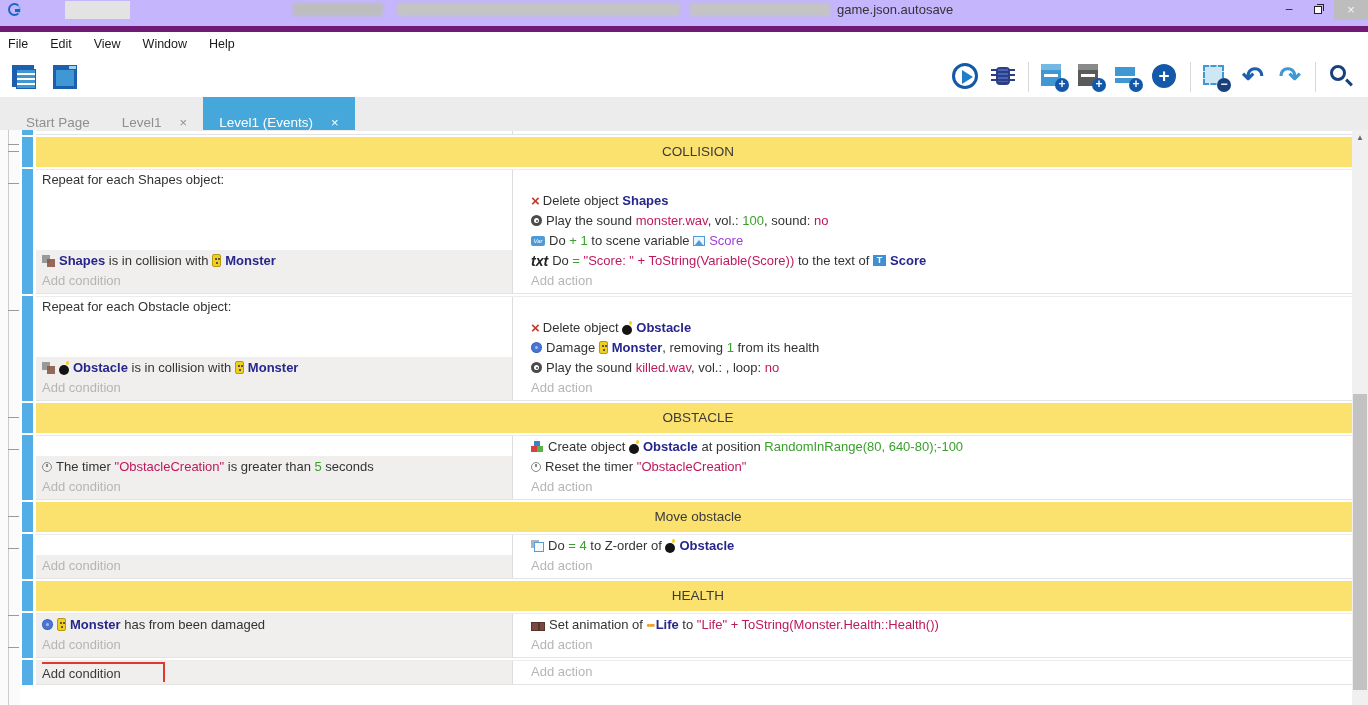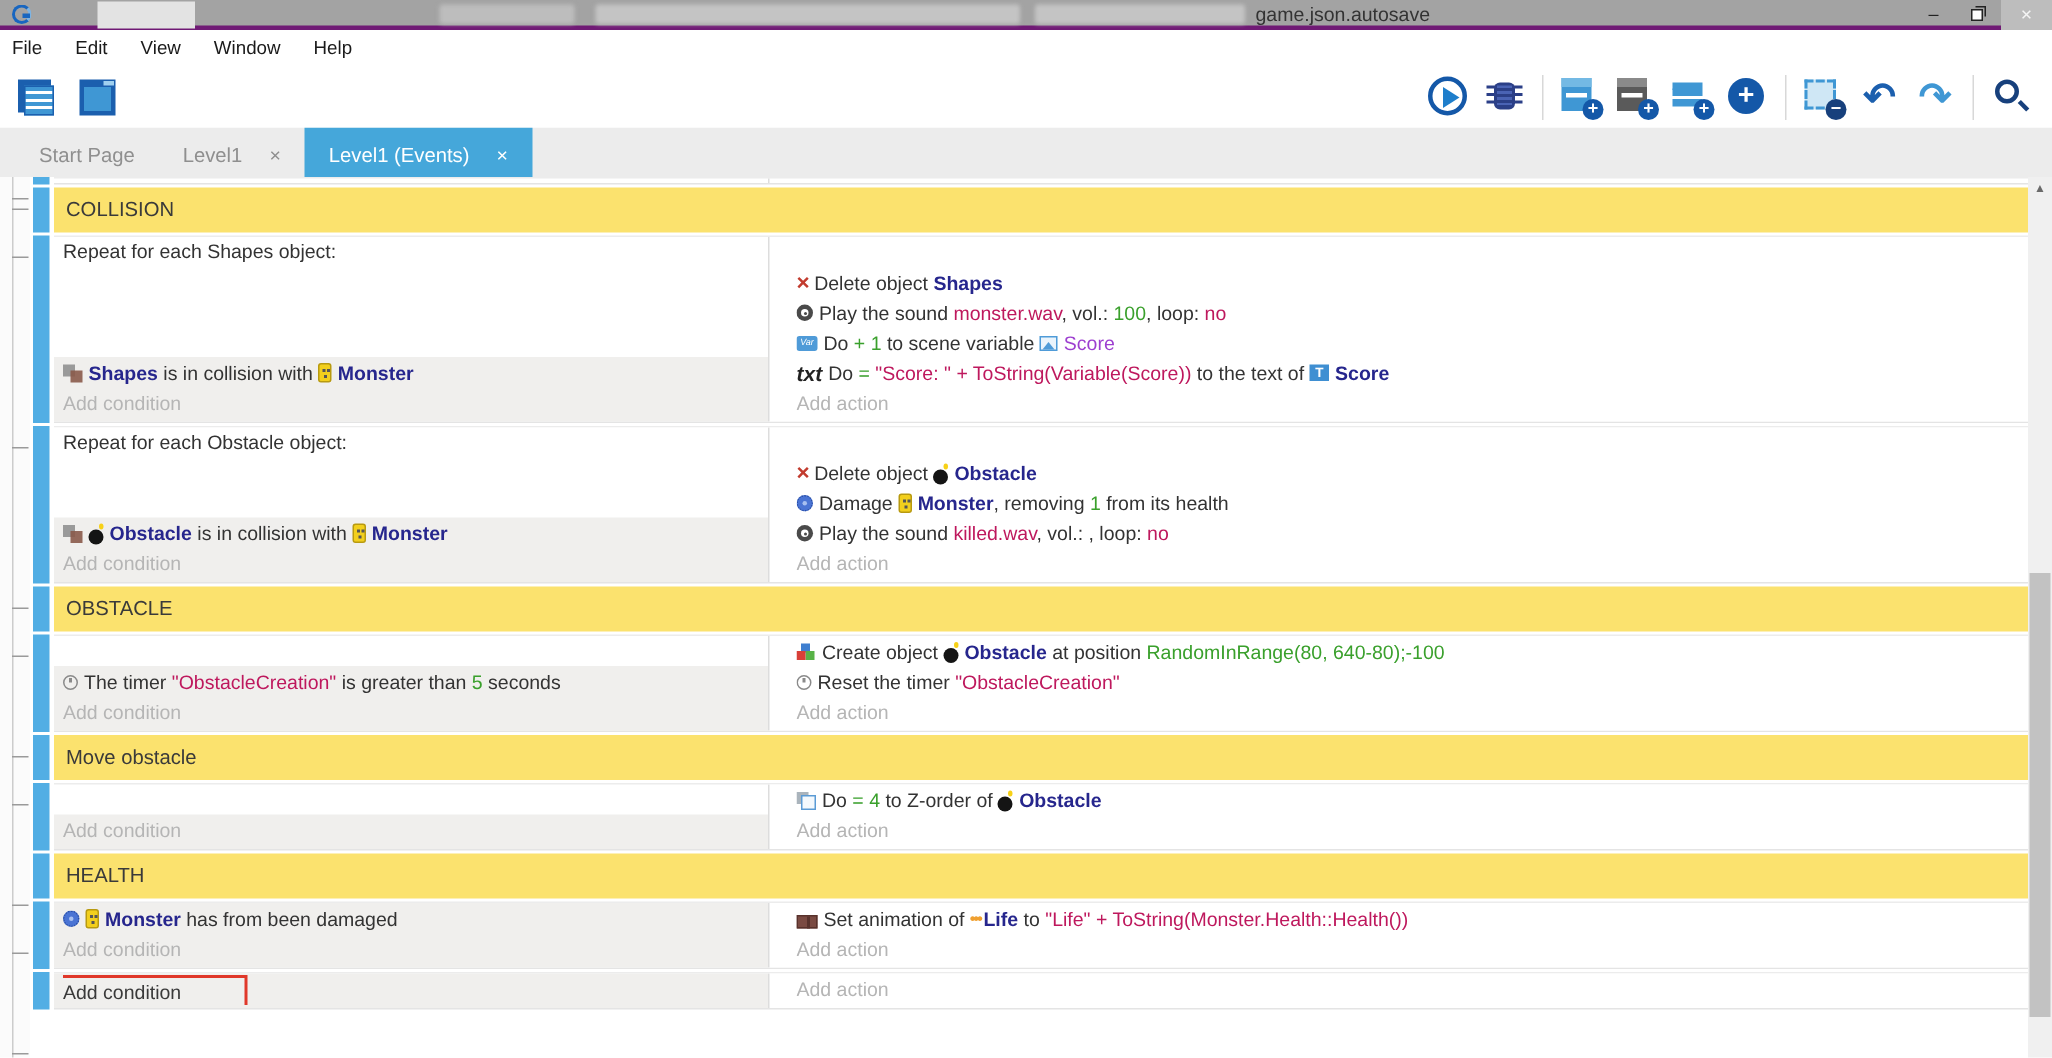--- a/index.html
+++ b/index.html
@@ -1,20 +1,20 @@
 <!DOCTYPE html>
 <html><head>
 <meta charset="utf-8">
 <style>
   * { margin:0; padding:0; box-sizing:border-box; }
   html,body { width:1368px; height:705px; overflow:hidden; background:#fff;
               font-family:"Liberation Sans", sans-serif; }
 
   
-  .titlebar { position:relative; height:20px; background:#a3a3a3; border-bottom:3px solid #701a75; }
+  .titlebar { position:relative; height:32px; background:#c4b5fd; border-bottom:6px solid #701a75; }
   .gd-logo { position:absolute; left:8px; top:3px; width:13px; height:13px; border:2px solid #1866c0;
              border-radius:50%; border-right-color:#7db4e4; }
   .gd-logo::after { content:""; position:absolute; right:-1px; top:4px; width:5px; height:3px; background:#1866c0; }
   .blur-blob { position:absolute; top:3px; height:13px; background:#cfcfcf; filter:blur(1.5px); border-radius:2px; }
   .blob-tab { left:65px; width:65px; top:1px; height:18px; background:#e3e3e3; filter:none; border-radius:0; }
   .blob-a { left:293px; width:90px; background:#bdbdbd; }
   .blob-b { left:397px; width:283px; background:#c4c4c4; }
   .blob-c { left:690px; width:140px; background:#c4c4c4; }
   .win-title { position:absolute; left:837px; top:2px; font-size:13px; color:#333; }
   .win-btns { position:absolute; right:0; top:0; height:20px; display:flex; }
@@ -71,37 +71,37 @@
   .i-undo, .i-redo { font-size:26px; line-height:28px; text-align:center; font-weight:bold; }
   .i-undo { color:#1b5fae; }
   .i-redo { color:#3f97d4; }
   .i-search b { position:absolute; left:4px; top:3px; width:16px; height:16px; border-radius:50%;
       border:3px solid #17407c; background:#fff; }
   .i-search u { position:absolute; left:19px; top:19px; width:8px; height:3px; background:#17407c;
       transform:rotate(45deg); }
 
   
   .tabbar { height:33px; background:#ececec; display:flex; align-items:stretch; padding-left:10px; }
-  .tab { display:flex; align-items:center; gap:18px; padding:18px 16px; font-size:13.5px; color:#8f8f8f; }
+  .tab { display:flex; align-items:flex-start; gap:18px; padding:18px 16px; font-size:13.5px; color:#8f8f8f; }
   .tab .tclose { color:#8f8f8f; font-size:13px; }
   .tab.active { background:#45a7da; color:#fff; }
   .tab.active .tclose { color:#fff; }
 
   
   .sheet { position:relative; height:607px; background:#fff; }
   .gutter { position:absolute; left:0; top:0; bottom:0; width:20px; background:#fbfbfb; }
   .gutter .vline { position:absolute; left:8px; top:0; bottom:0; width:1px; background:#cccccc; }
   .tick { position:absolute; left:8px; width:11px; height:1px; background:#9a9a9a; }
   .events { position:absolute; left:20px; right:16px; top:0; bottom:0; overflow:hidden; }
 
   .block { position:relative; margin-bottom:2px; }
   .bluebar { position:absolute; left:2px; top:0; bottom:0; width:11px; background:#52aee4; }
   .blockbody { margin-left:16px; position:relative; }
   .blockbody.group { background:#fbe26e; height:30px; line-height:30px; padding-left:8px;
-      font-size:13.5px; color:#3a3a3a; }
+      font-size:13.5px; color:#3a3a3a;text-align:center; }
   .blockbody.eventb { background:#fff; border-top:1px solid #ececec; border-bottom:1px solid #e4e4e4; }
   .blockbody.eventb::after { content:""; position:absolute; left:476px; top:0; bottom:0; width:1px; background:#ddd; }
   .evheader { height:20px; line-height:20px; padding-left:6px; font-size:13px; color:#333; background:#fff; }
   .evrow { display:flex; align-items:flex-end; }
   .conds { width:476px; background:#f0efed; padding:1px 8px 2px 6px; }
   .acts  { flex:1; background:#fff; padding:1px 8px 2px 19px; }
   .eline { height:20px; line-height:20px; font-size:13px; color:#333; white-space:pre; overflow:hidden; }
   .seg.t { color:#333; }
   .seg.obj { color:#26268d; font-weight:bold; }
   .seg.g { color:#3aa02c; }
@@ -275,21 +275,21 @@
         <div class="bluebar"></div>
         <div class="blockbody eventb">
           <div class="evheader">Repeat for each Shapes object:</div>
           <div class="evrow">
             <div class="conds">
               <div class="eline"><span class="ic ic-collision"></span><span class="seg obj">Shapes</span><span class="seg t"> is in collision with </span><span class="ic ic-monster"></span><span class="seg obj">Monster</span></div>
               <div class="eline ph">Add condition</div>
             </div>
             <div class="acts">
               <div class="eline"><span class="ic ic-delete">×</span><span class="seg t">Delete object </span><span class="seg obj">Shapes</span></div>
-              <div class="eline"><span class="ic ic-sound"></span><span class="seg t">Play the sound </span><span class="seg gray">monster.wav</span><span class="seg t">, vol.: </span><span class="seg g">100</span><span class="seg t">, loop: </span><span class="seg gray">no</span></div>
+              <div class="eline"><span class="ic ic-sound"></span><span class="seg t">Play the sound </span><span class="seg gray">monster.wav</span><span class="seg t">, vol.: </span><span class="seg g">100</span><span class="seg t">, sound: </span><span class="seg gray">no</span></div>
               <div class="eline"><span class="ic ic-var">Var</span><span class="seg t">Do </span><span class="seg g">+ 1</span><span class="seg t"> to scene variable </span><span class="ic ic-scenevar"></span><span class="seg purple">Score</span></div>
               <div class="eline"><span class="ic ic-txt">txt</span><span class="seg t">Do </span><span class="seg g">=</span><span class="seg gray"> "Score: " + ToString(Variable(Score))</span><span class="seg t"> to the text of </span><span class="ic ic-textobj">T</span><span class="seg obj">Score</span></div>
               <div class="eline ph">Add action</div>
             </div>
           </div>
         </div>
       </div>
       <div class="block">
         <div class="bluebar"></div>
         <div class="blockbody eventb">

